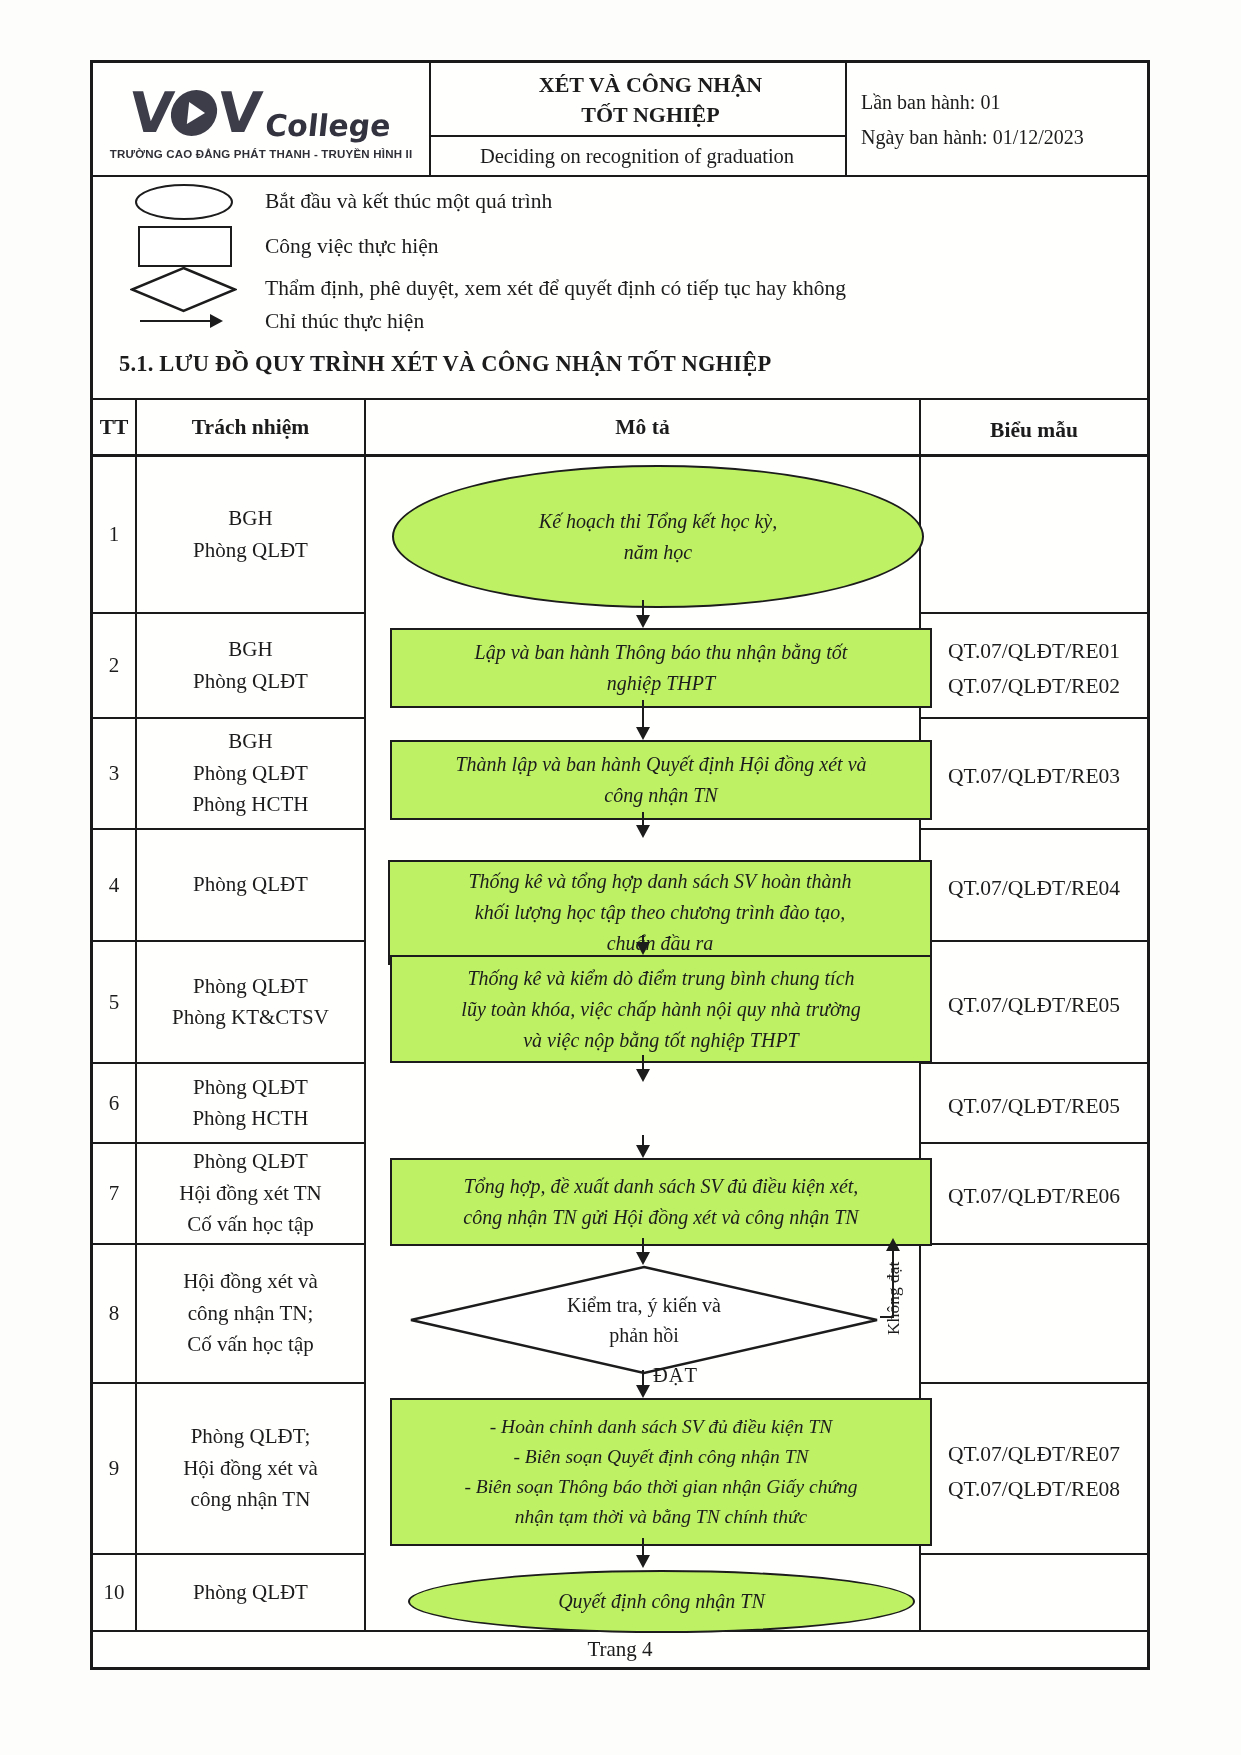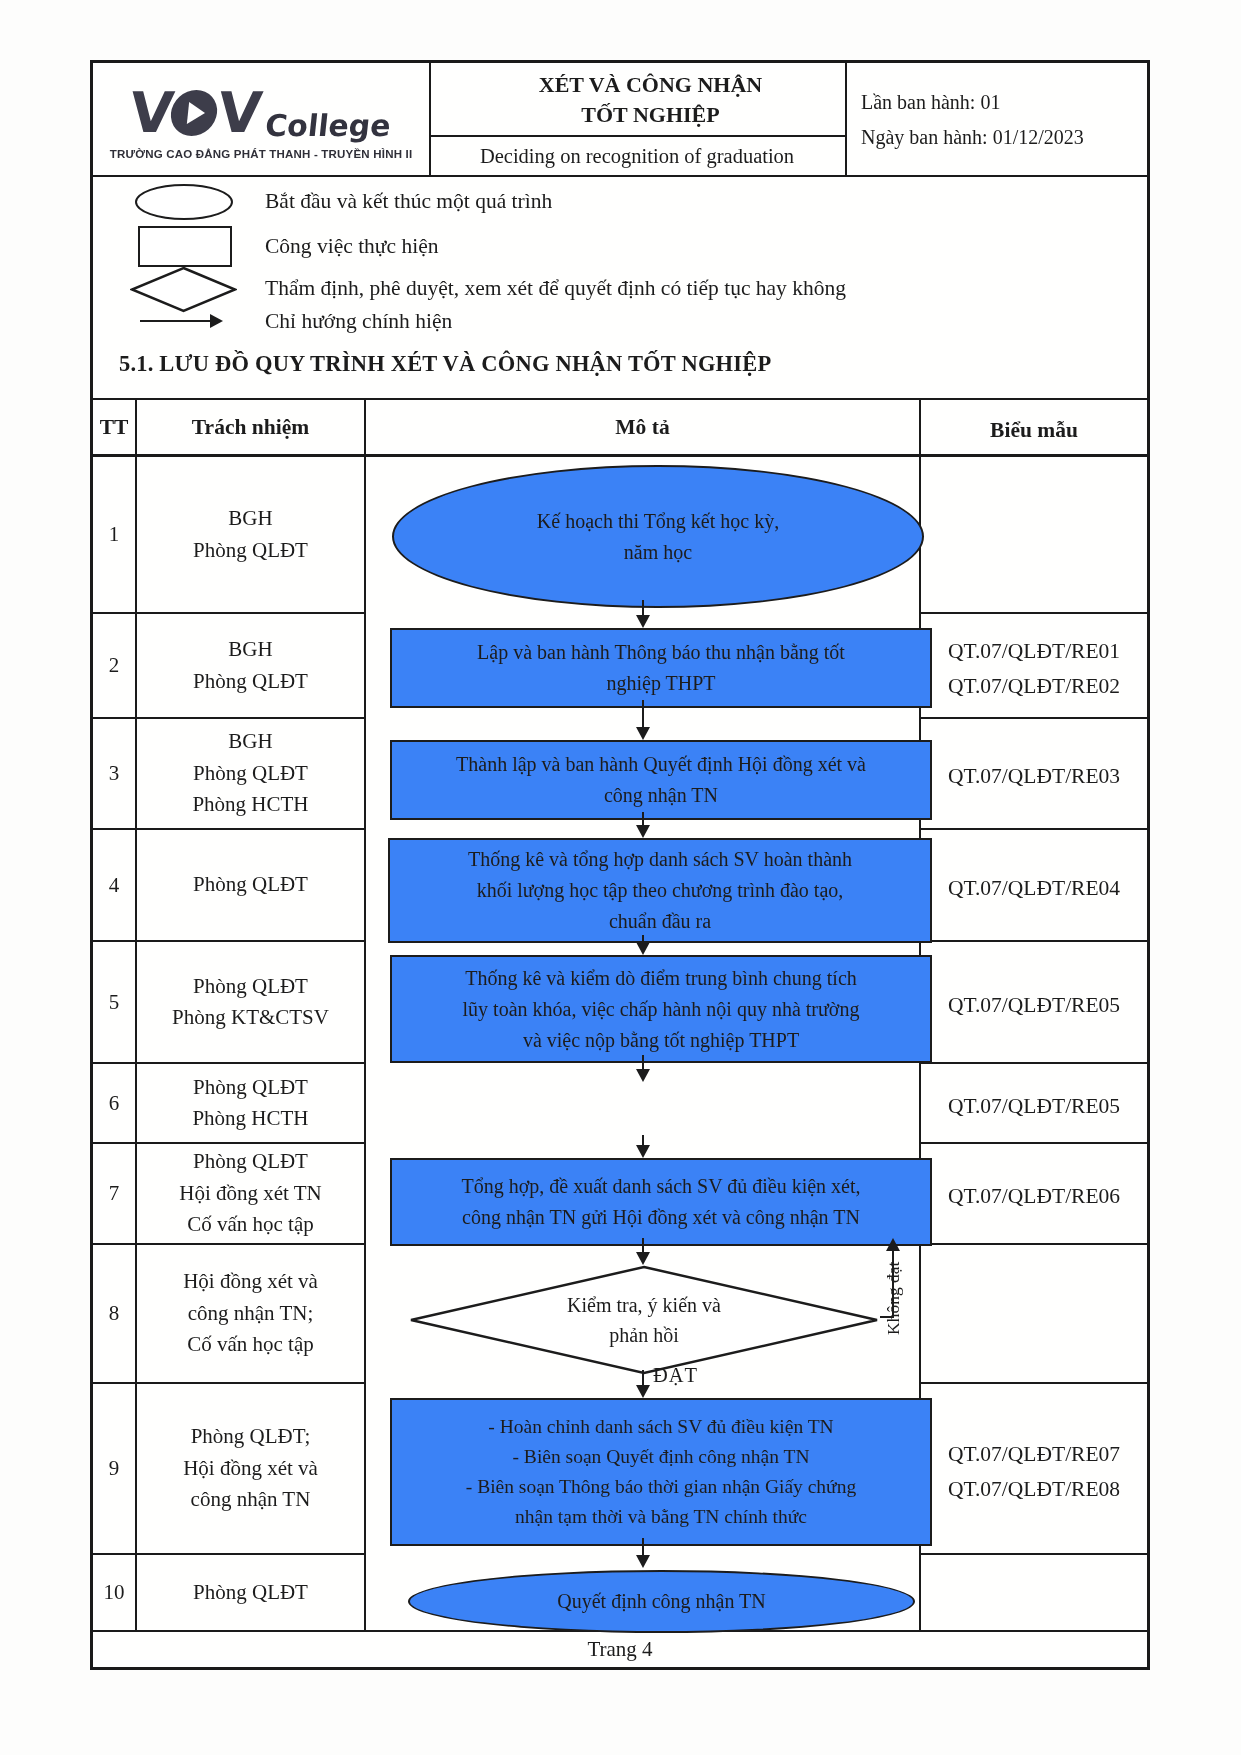--- a/index.html
+++ b/index.html
@@ -43,22 +43,22 @@
   .c2{width:555px;border-right:2px solid #1a1a1a;}
   .c3{flex:1;display:flex;align-items:center;justify-content:center;text-align:center;font-size:21.5px;line-height:1.6;margin-top:6px;}
   .rb .c0,.rb .c1,.rb .c3{border-bottom:2px solid #1a1a1a;}
   .thead .c0,.thead .c1,.thead .c2,.thead .c3{border-bottom:3px solid #1a1a1a;font-weight:700;font-size:21.5px;}
   .thead .c2{display:flex;align-items:center;justify-content:center;}
   .lastrow .c0,.lastrow .c1,.lastrow .c2,.lastrow .c3{border-bottom:2.5px solid #1a1a1a;}
   .tfoot{flex:1;display:flex;align-items:center;justify-content:center;font-size:21px;}
 
   
   .flow{position:absolute;left:273px;top:335px;width:555px;height:1235px;pointer-events:none;}
-  .fshape{position:absolute;background:#3b82f6;border:2.5px solid #1c1c1c;display:flex;align-items:center;justify-content:center;
-          text-align:center;font-size:20px;line-height:1.55;padding:2px 14px;}
+  .fshape{position:absolute;background:#bef264;border:2.5px solid #1c1c1c;display:flex;align-items:center;justify-content:center;
+          text-align:center;font-size:20px;line-height:1.55;padding:2px 14px;font-style:italic;}
   .fellipse{border-radius:50%;}
   .vline{position:absolute;width:2px;background:#1c1c1c;}
   .hline{position:absolute;height:2px;background:#1c1c1c;}
   .ahead-down{position:absolute;width:0;height:0;border-left:7px solid transparent;border-right:7px solid transparent;border-top:13px solid #1c1c1c;}
   .ahead-up{position:absolute;width:0;height:0;border-left:7px solid transparent;border-right:7px solid transparent;border-bottom:13px solid #1c1c1c;}
   .diamond-box{position:absolute;left:42px;top:867px;width:472px;height:110px;}
   .diamond-box svg{position:absolute;left:0;top:0;width:100%;height:100%;}
   .diamond-label{position:absolute;left:0;top:0;right:0;bottom:0;display:flex;align-items:center;justify-content:center;
                  text-align:center;font-size:20px;line-height:1.5;}
   .fail-label{position:absolute;left:499px;top:846px;width:58px;height:108px;
@@ -106,21 +106,21 @@
 
       <div class="abs" style="left:37px;top:203px;width:107px;height:47px;">
         <svg width="107" height="47" viewBox="0 0 107 47">
             <polygon points="53.5,2 105,23.5 53.5,45 2,23.5" fill="#fff" stroke="#1c1c1c" stroke-width="2.5"></polygon>
           </svg>
       </div>
       <div class="leg-text" style="top:213px;">Thẩm định, phê duyệt, xem xét để quyết định có tiếp tục hay không</div>
 
       <div class="leg-arrow-line"></div>
       <div class="leg-arrow-head"></div>
-      <div class="leg-text" style="top:246px;">Chỉ hướng chính hiện</div>
+      <div class="leg-text" style="top:246px;">Chỉ thúc thực hiện</div>
     </div>
 
     <div class="section-title">5.1. LƯU ĐỒ QUY TRÌNH XÉT VÀ CÔNG NHẬN TỐT NGHIỆP</div>
 
     <div class="maintable">
       <div class="trow thead" style="height:57px;">
         <div class="c c0">TT</div>
         <div class="c c1">Trách nhiệm</div>
         <div class="c c2">Mô tả</div>
         <div class="c c3">Biểu mẫu</div>
@@ -216,21 +216,21 @@
 
       <div class="vline" style="left:276px;top:302px;height:29px;"></div>
       <div class="ahead-down" style="left:270px;top:329px;"></div>
 
       <div class="fshape pre" style="left:24px;top:342px;width:510px;height:72px;">Thành lập và ban hành Quyết định Hội đồng xét và
 công nhận TN</div>
 
       <div class="vline" style="left:276px;top:414px;height:15px;"></div>
       <div class="ahead-down" style="left:270px;top:427px;"></div>
 
-      <div class="fshape pre" style="left:22px;top:440px;width:512px;height:97px;">Thống kê và tổng hợp danh sách SV hoàn thành
+      <div class="fshape pre" style="left:22px;top:462px;width:512px;height:97px;">Thống kê và tổng hợp danh sách SV hoàn thành
 khối lượng học tập theo chương trình đào tạo,
 chuẩn đầu ra</div>
 
       <div class="vline" style="left:276px;top:537px;height:9px;"></div>
       <div class="ahead-down" style="left:270px;top:544px;"></div>
 
       <div class="fshape pre" style="left:24px;top:557px;width:510px;height:100px;">Thống kê và kiểm dò điểm trung bình chung tích
 lũy toàn khóa, việc chấp hành nội quy nhà trường
 và việc nộp bằng tốt nghiệp THPT</div>
 

